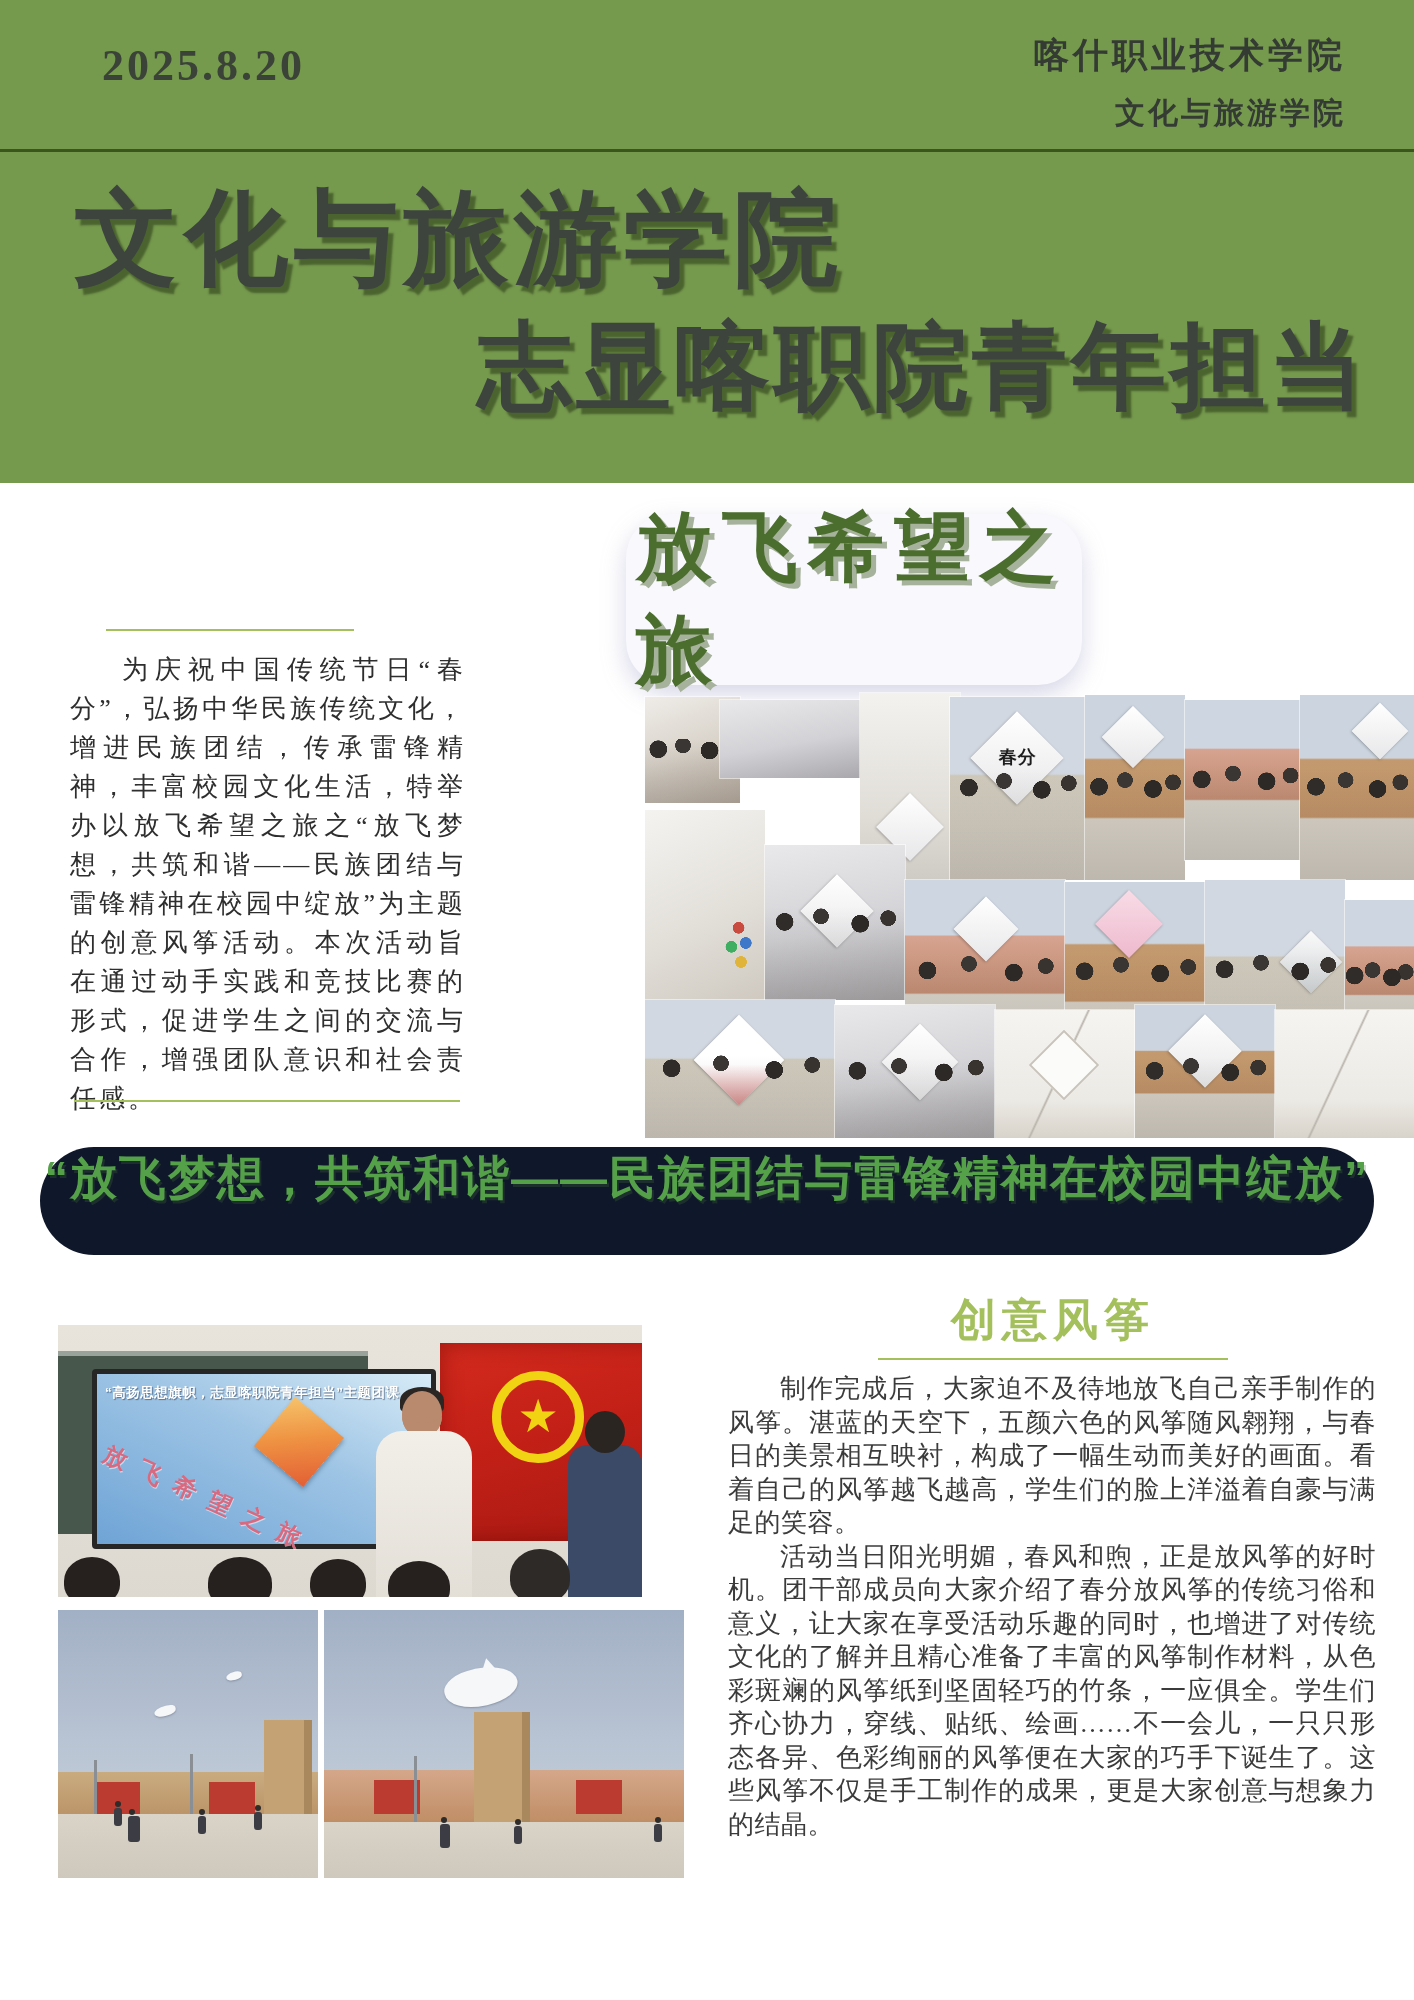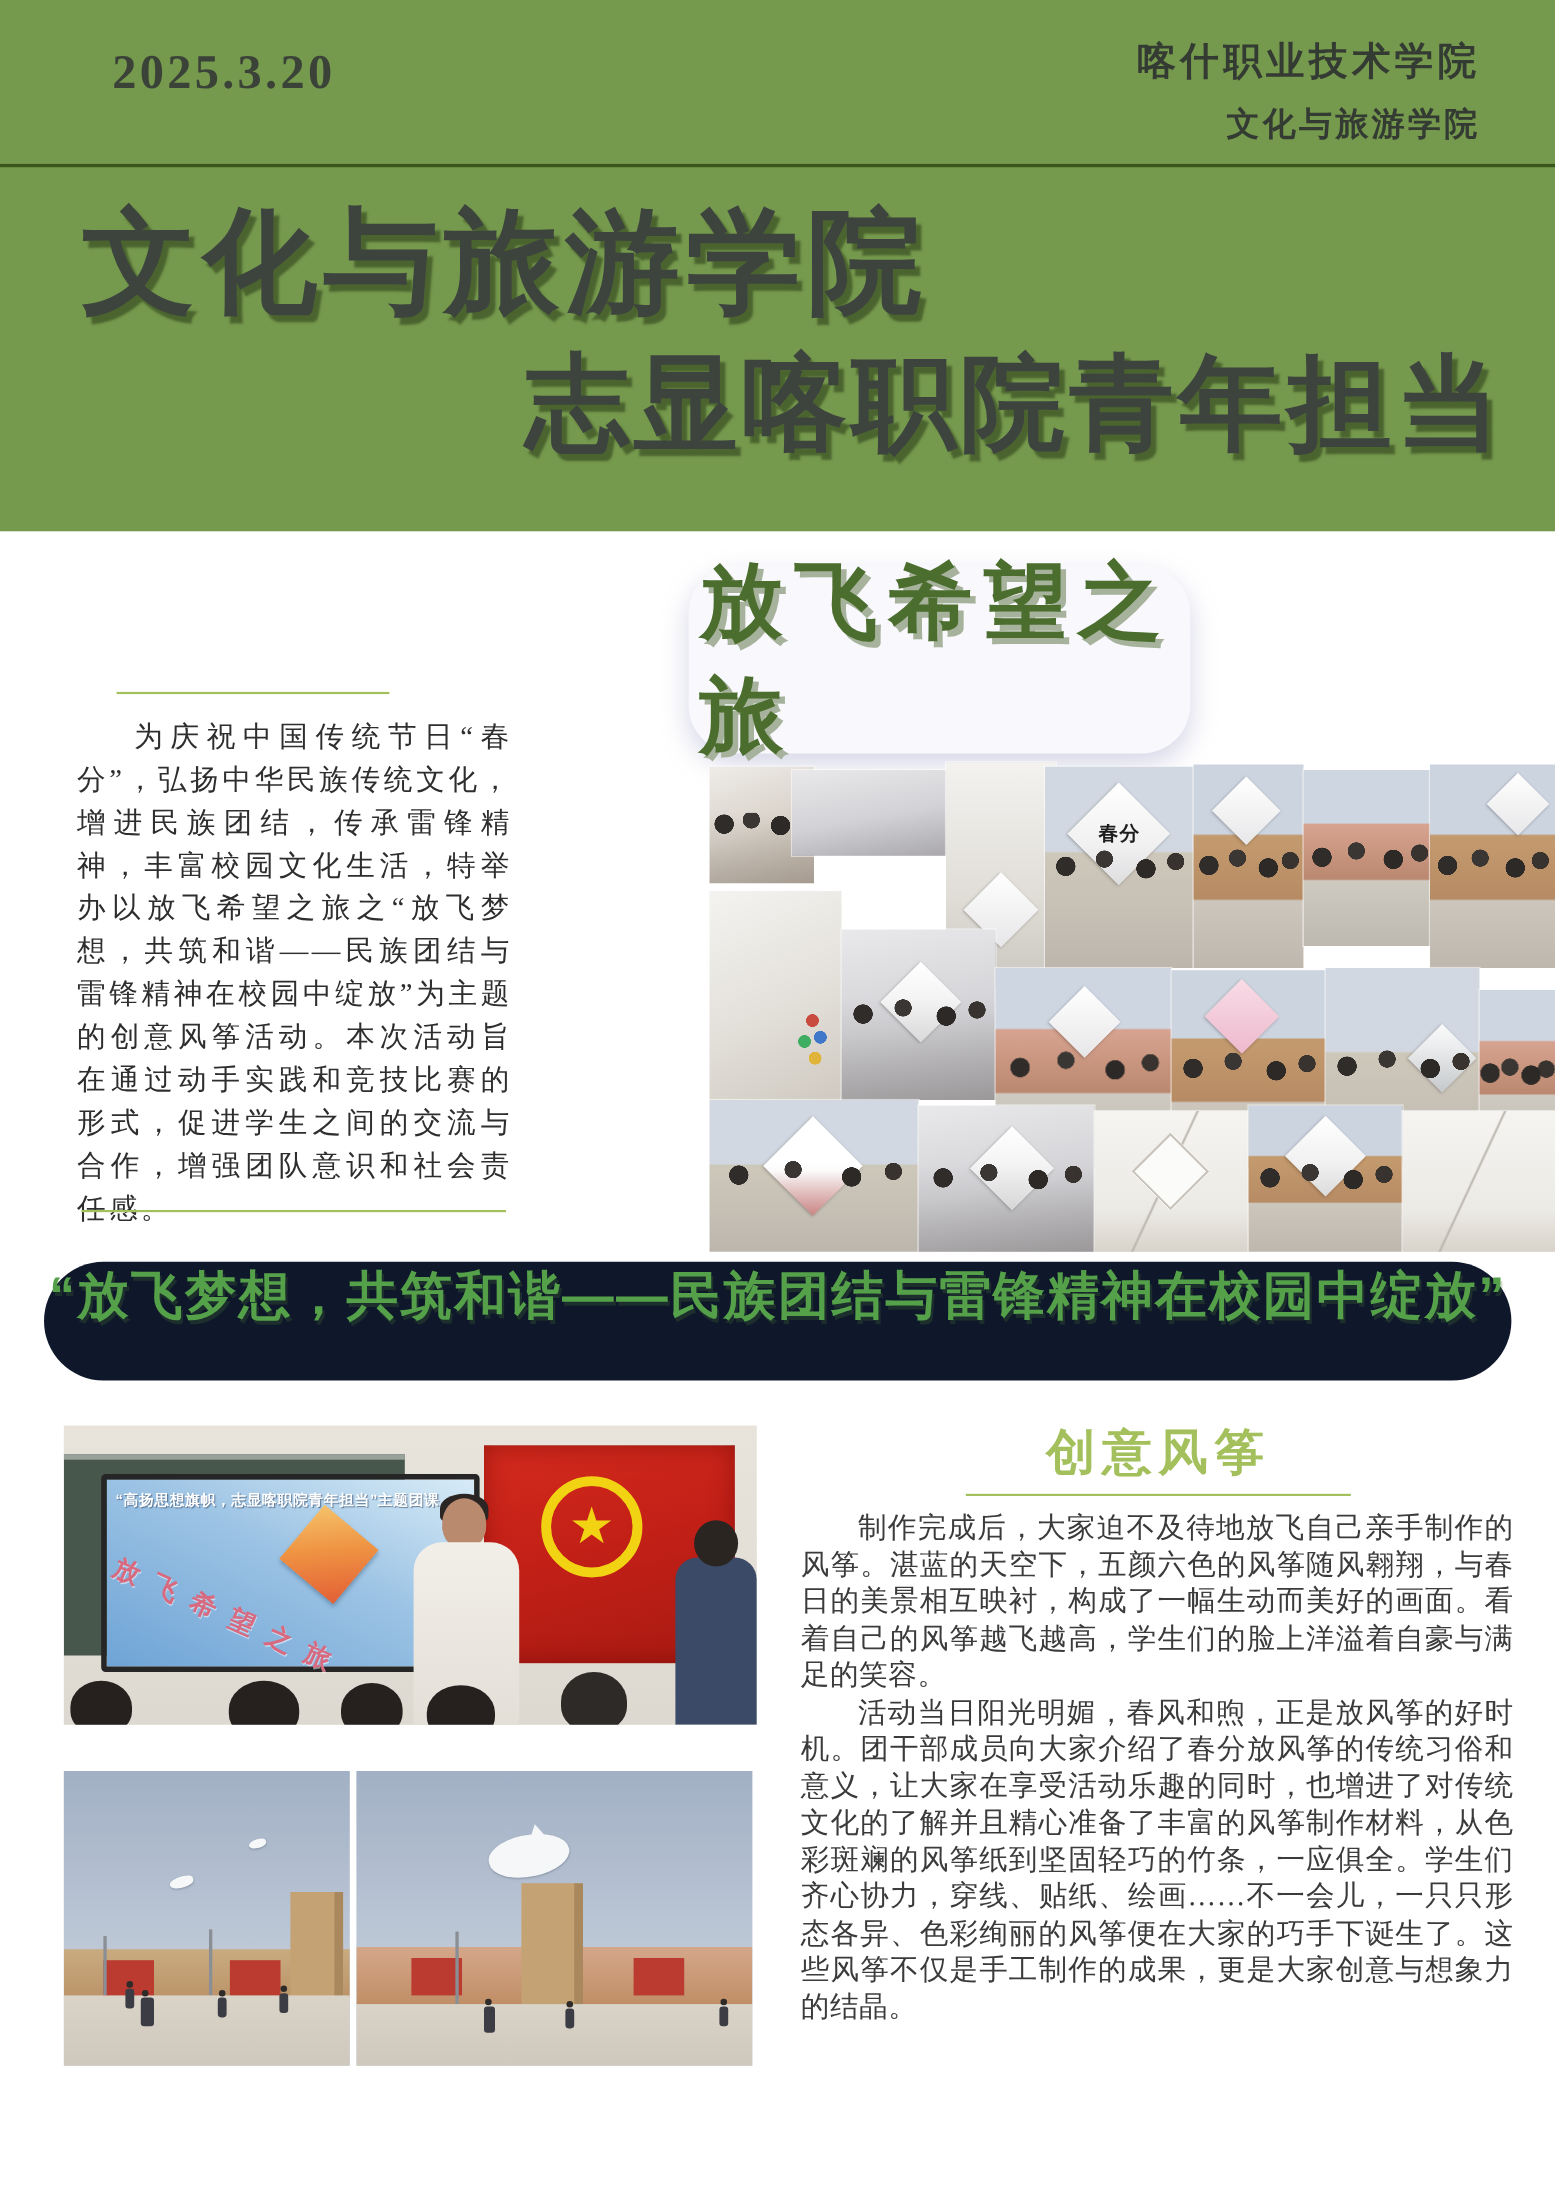--- a/index.html
+++ b/index.html
@@ -59,21 +59,21 @@
   .pill{position:absolute;left:40px;top:1147px;width:1334px;height:108px;background:#0f172a;border-radius:58px;display:flex;align-items:flex-start;justify-content:center;}
   .pill-text{font-family:"Liberation Sans",sans-serif;font-size:47px;font-weight:700;letter-spacing:2px;color:#55a14a;text-shadow:2px 3px 0 rgba(70,120,55,.25);}
 
   
   .kite-head{position:absolute;left:728px;top:1290px;width:650px;margin:0;text-align:center;font-size:45px;font-weight:700;letter-spacing:6px;color:#a3c05c;}
   .rule-center{left:878px;top:1358px;width:350px;}
   .kite-body{position:absolute;left:728px;top:1372px;width:648px;color:#3b3b3b;}
   .kite-body p{margin:0;font-size:26px;line-height:33.5px;letter-spacing:.5px;text-align:justify;text-indent:2em;}
 
   
-  .classroom{position:absolute;left:58px;top:1296px;width:630px;height:272px;background:linear-gradient(180deg,#e8e4dc 0%,#ded9d0 100%);overflow:hidden;}
+  .classroom{position:absolute;left:58px;top:1325px;width:584px;height:272px;background:linear-gradient(180deg,#e8e4dc 0%,#ded9d0 100%);overflow:hidden;}
   .chalkboard{position:absolute;left:0;top:26px;width:310px;height:178px;background:#47574c;border-top:5px solid #9aa29c;}
   .screen{position:absolute;left:34px;top:44px;width:334px;height:170px;border:5px solid #262626;border-radius:4px;background:linear-gradient(205deg,#d7ebf7 0%,#9cc3e4 45%,#6fa4d6 100%);}
   .screen-title{position:absolute;left:8px;top:10px;width:95%;font-family:"Liberation Sans",sans-serif;font-size:13.5px;font-weight:700;color:#ffffff;text-shadow:1px 1px 1px rgba(40,60,90,.6);letter-spacing:.5px;}
   .screen-slogan{position:absolute;left:14px;top:64px;transform:rotate(24deg);transform-origin:left top;font-size:24px;font-weight:700;color:#d8697f;letter-spacing:14px;text-shadow:1px 1px 0 rgba(255,255,255,.5);}
   .screen-kite{position:absolute;left:170px;top:36px;width:64px;height:64px;transform:rotate(40deg);background:linear-gradient(135deg,#f6c26a 0%,#ef9443 45%,#e35f35 100%);box-shadow:2px 2px 4px rgba(30,60,90,.35);}
   .flag{position:absolute;left:382px;top:18px;width:228px;height:198px;background:linear-gradient(165deg,#d42a1d 0%,#c32017 45%,#a81a12 100%);box-shadow:inset 0 0 22px rgba(90,5,0,.45);}
   .flag-emblem{position:absolute;left:52px;top:28px;width:74px;height:74px;border:9px solid #f2d313;border-radius:50%;display:flex;align-items:center;justify-content:center;}
   .flag-star{color:#f2d313;font-size:46px;line-height:1;}
   .presenter{position:absolute;left:318px;top:66px;width:96px;height:210px;}
   .p-head{position:absolute;left:26px;top:0;width:40px;height:46px;border-radius:50% 50% 46% 46%;background:#b98a6e;box-shadow:inset 0 -28px 0 -14px #b98a6e,0 0 0 0 transparent;}
@@ -100,21 +100,21 @@
   .wkite-sm{width:22px;height:10px;border-radius:60% 40% 50% 50%;transform:rotate(-14deg);}
   .wkite-cat{width:74px;height:38px;border-radius:46% 54% 48% 52%;transform:rotate(-12deg);}
   .wkite-cat::before{content:"";position:absolute;left:40px;top:-8px;width:0;height:0;border-left:8px solid transparent;border-right:8px solid transparent;border-bottom:14px solid #f6f7f8;}
 </style>
 </head>
 <body>
 
 <div class="page">
 
   <header class="band">
-    <div class="date">2025.3.20</div>
+    <div class="date">2025.8.20</div>
     <div class="org">
       <div class="org-l1">喀什职业技术学院</div>
       <div class="org-l2">文化与旅游学院</div>
     </div>
     <div class="band-divider"></div>
     <h1 class="title1">文化与旅游学院</h1>
     <h1 class="title2">志显喀职院青年担当</h1>
   </header>
 
   <div class="rule rule-top"></div>

